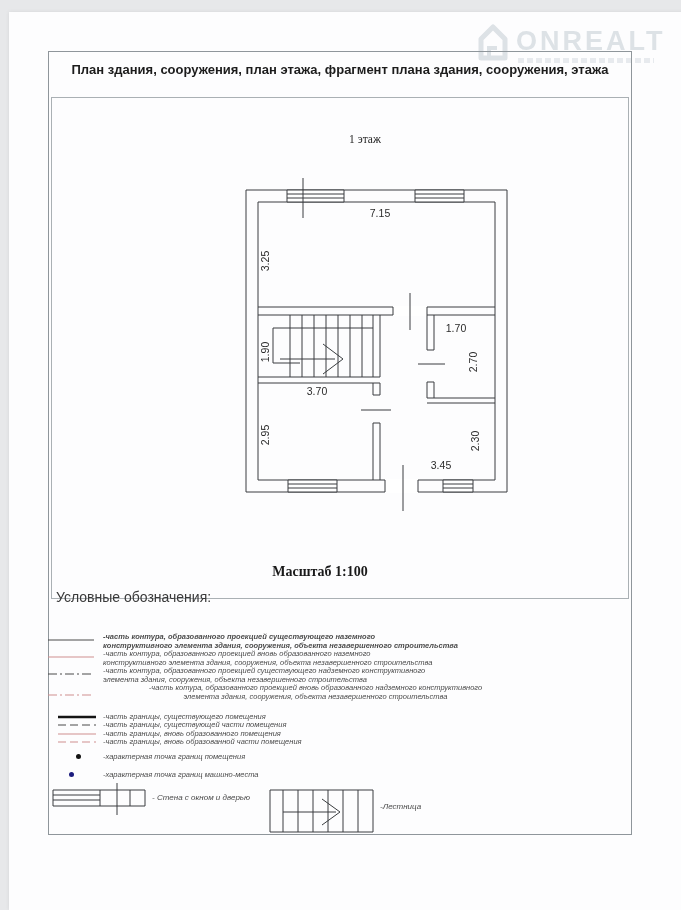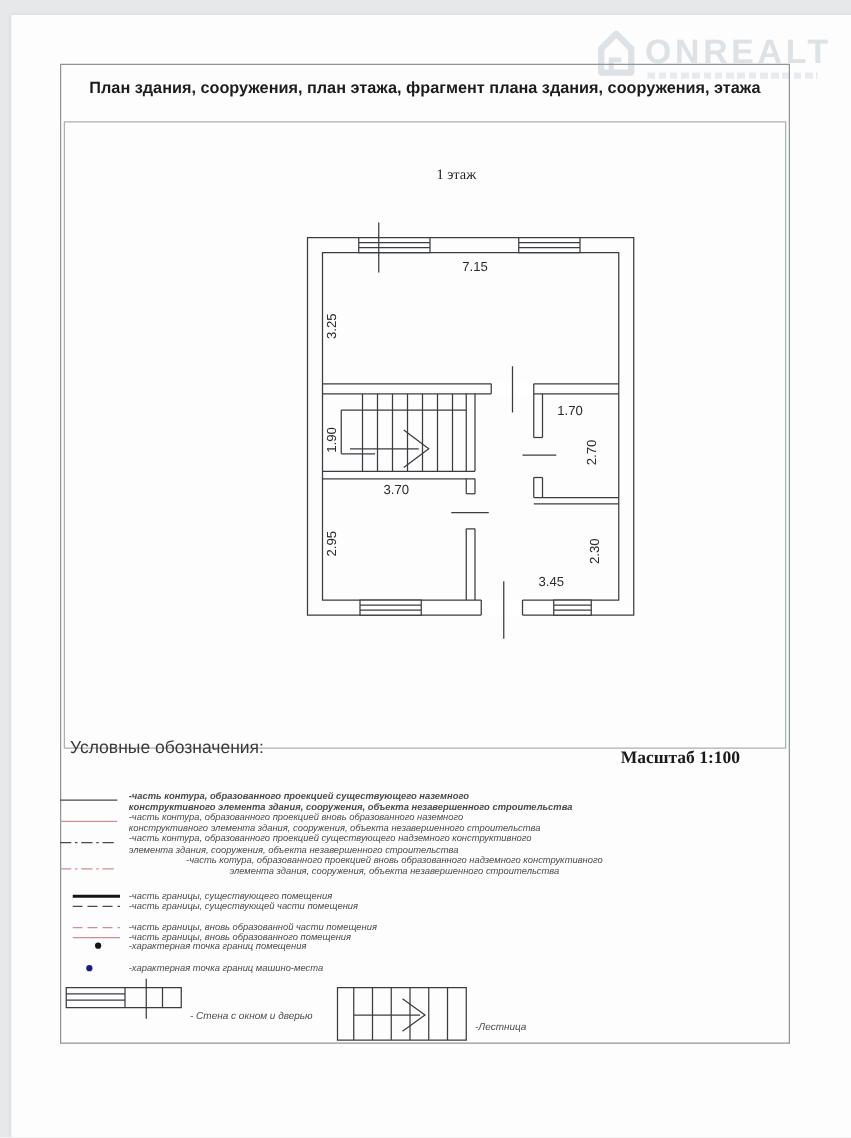--- a/index.html
+++ b/index.html
@@ -37,42 +37,42 @@
     position:absolute;left:48px;top:62px;width:584px;
     text-align:center;font-weight:bold;font-size:13px;color:#1c1c1c;
   }
   .draw-box{
     position:absolute;left:51px;top:97px;width:578px;height:502px;
     border:1px solid #aab0b4;box-sizing:border-box;background:transparent;
   }
   .plan-svg{position:absolute;left:51px;top:97px;width:578px;height:502px;}
 
   .scale-label{
-    position:absolute;left:48px;top:599px;width:544px;text-align:right;
+    position:absolute;left:48px;top:564px;width:544px;text-align:center;
     font-family:"Liberation Serif", serif;font-weight:bold;font-size:14px;color:#1a1a1a;
   }
 
   
   .lg-title{
     position:absolute;left:56px;top:589px;
     font-size:14px;color:#3a3a3a;
   }
   .lg-row{position:absolute;left:48px;width:480px;}
   .lg-text{
     margin-left:55px;font-style:italic;font-size:7.5px;line-height:8.7px;
     color:#4a4a4a;white-space:pre-line;
   }
   .lg-sw{position:absolute;left:0;top:4px;}
   .lg-sw2{position:absolute;left:10px;top:1px;}
   .dot{position:absolute;width:5px;height:5px;border-radius:50%;top:1px;}
   .dot-black{background:#141414;left:28px;}
   .dot-blue{background:#1c1c7e;left:21px;}
 
   .sym-label{
-    position:absolute;font-style:italic;font-size:8px;color:#4a4a4a;margin-top:15px;
+    position:absolute;font-style:italic;font-size:8px;color:#4a4a4a;
   }
   .sym-svg{position:absolute;}
 
   svg line, svg rect, svg polyline, svg path{vector-effect:non-scaling-stroke;}
   .pl{stroke:#3a3d40;stroke-width:1;fill:none;}
   .plw{fill:#ffffff;stroke:#3a3d40;stroke-width:1;}
   .mask{fill:#ffffff;stroke:none;}
   .dim{
     font-family:"Liberation Sans", sans-serif;font-size:10.5px;fill:#2b2b2b;
     text-anchor:middle;
@@ -238,21 +238,21 @@
         <line x1="0" y1="3" x2="38" y2="3" stroke="#141414" stroke-width="2.5"></line>
       </svg>
     <div class="lg-text">-часть границы, существующего помещения</div>
   </div>
   <div class="lg-row" style="top:721px;">
     <svg class="lg-sw2" width="38" height="6">
         <line x1="0" y1="3" x2="38" y2="3" stroke="#4a4a4a" stroke-width="1" stroke-dasharray="8 4"></line>
       </svg>
     <div class="lg-text">-часть границы, существующей части помещения</div>
   </div>
-  <div class="lg-row" style="top:746px;">
+  <div class="lg-row" style="top:730px;">
     <svg class="lg-sw2" width="38" height="6">
         <line x1="0" y1="3" x2="38" y2="3" stroke="#cf8f8f" stroke-width="1"></line>
       </svg>
     <div class="lg-text">-часть границы, вновь образованного помещения</div>
   </div>
   <div class="lg-row" style="top:753px;">
     <span class="dot dot-black"></span>
     <div class="lg-text">-характерная точка границ помещения</div>
   </div>
 

